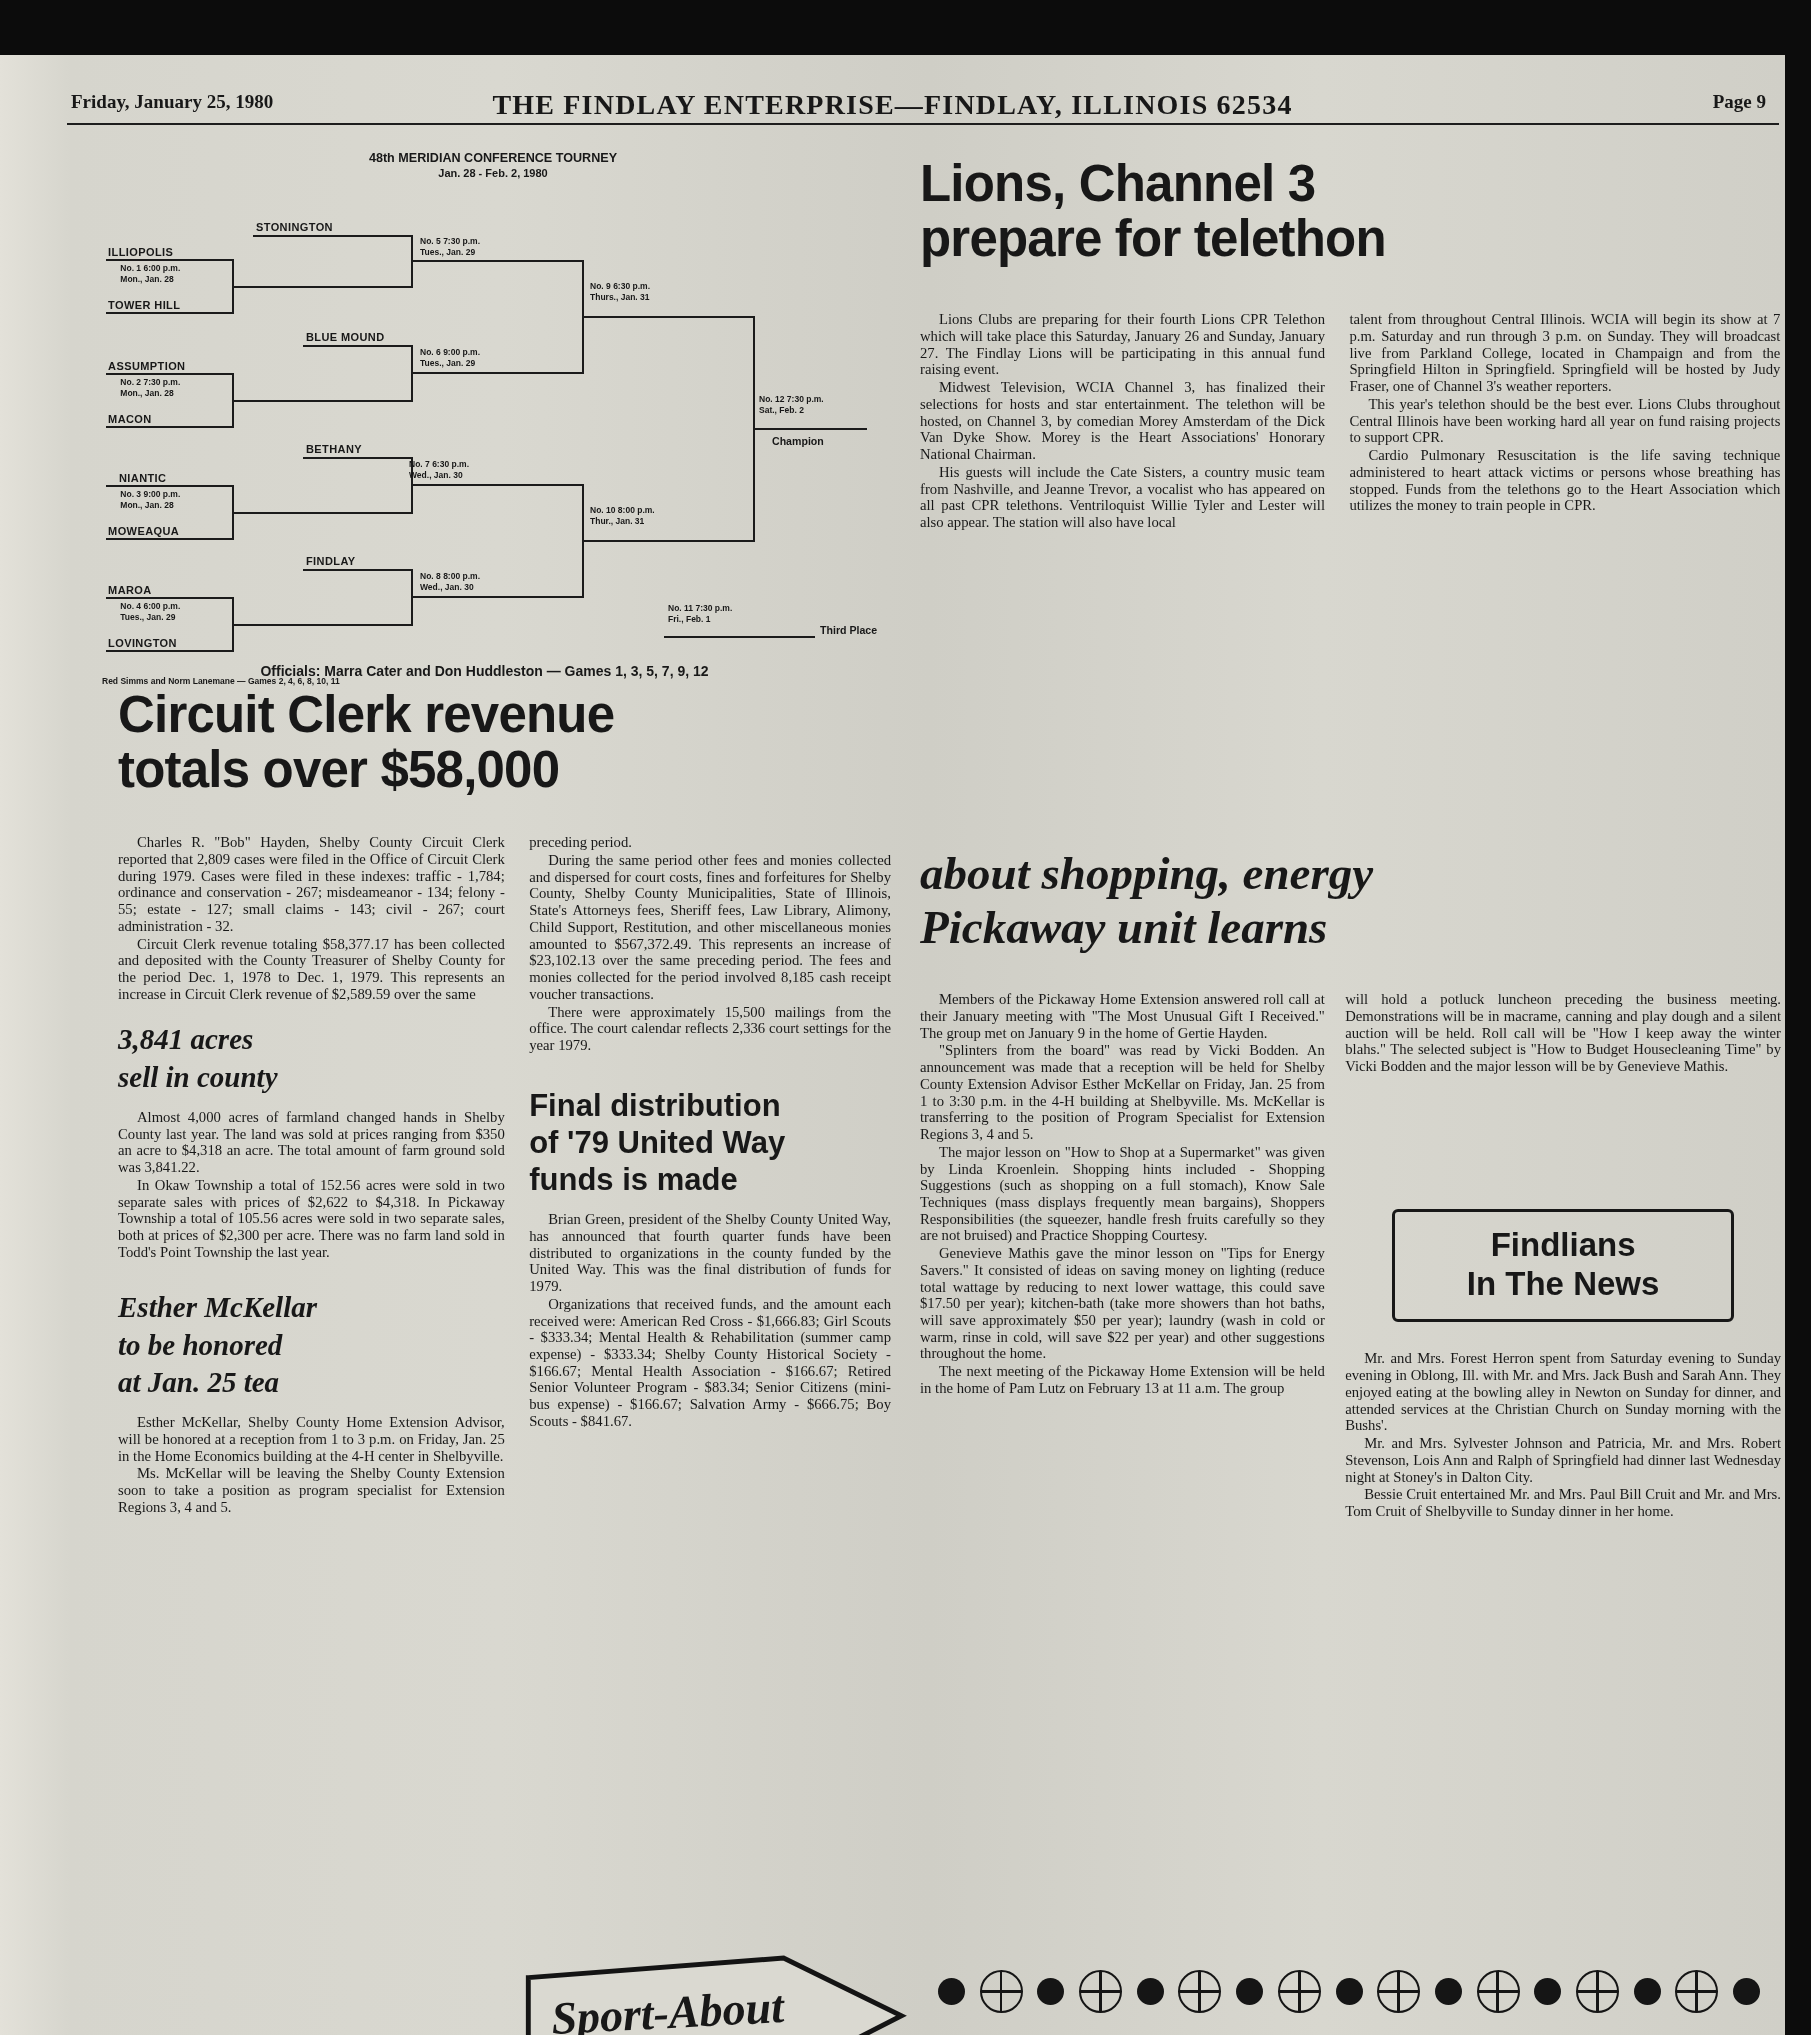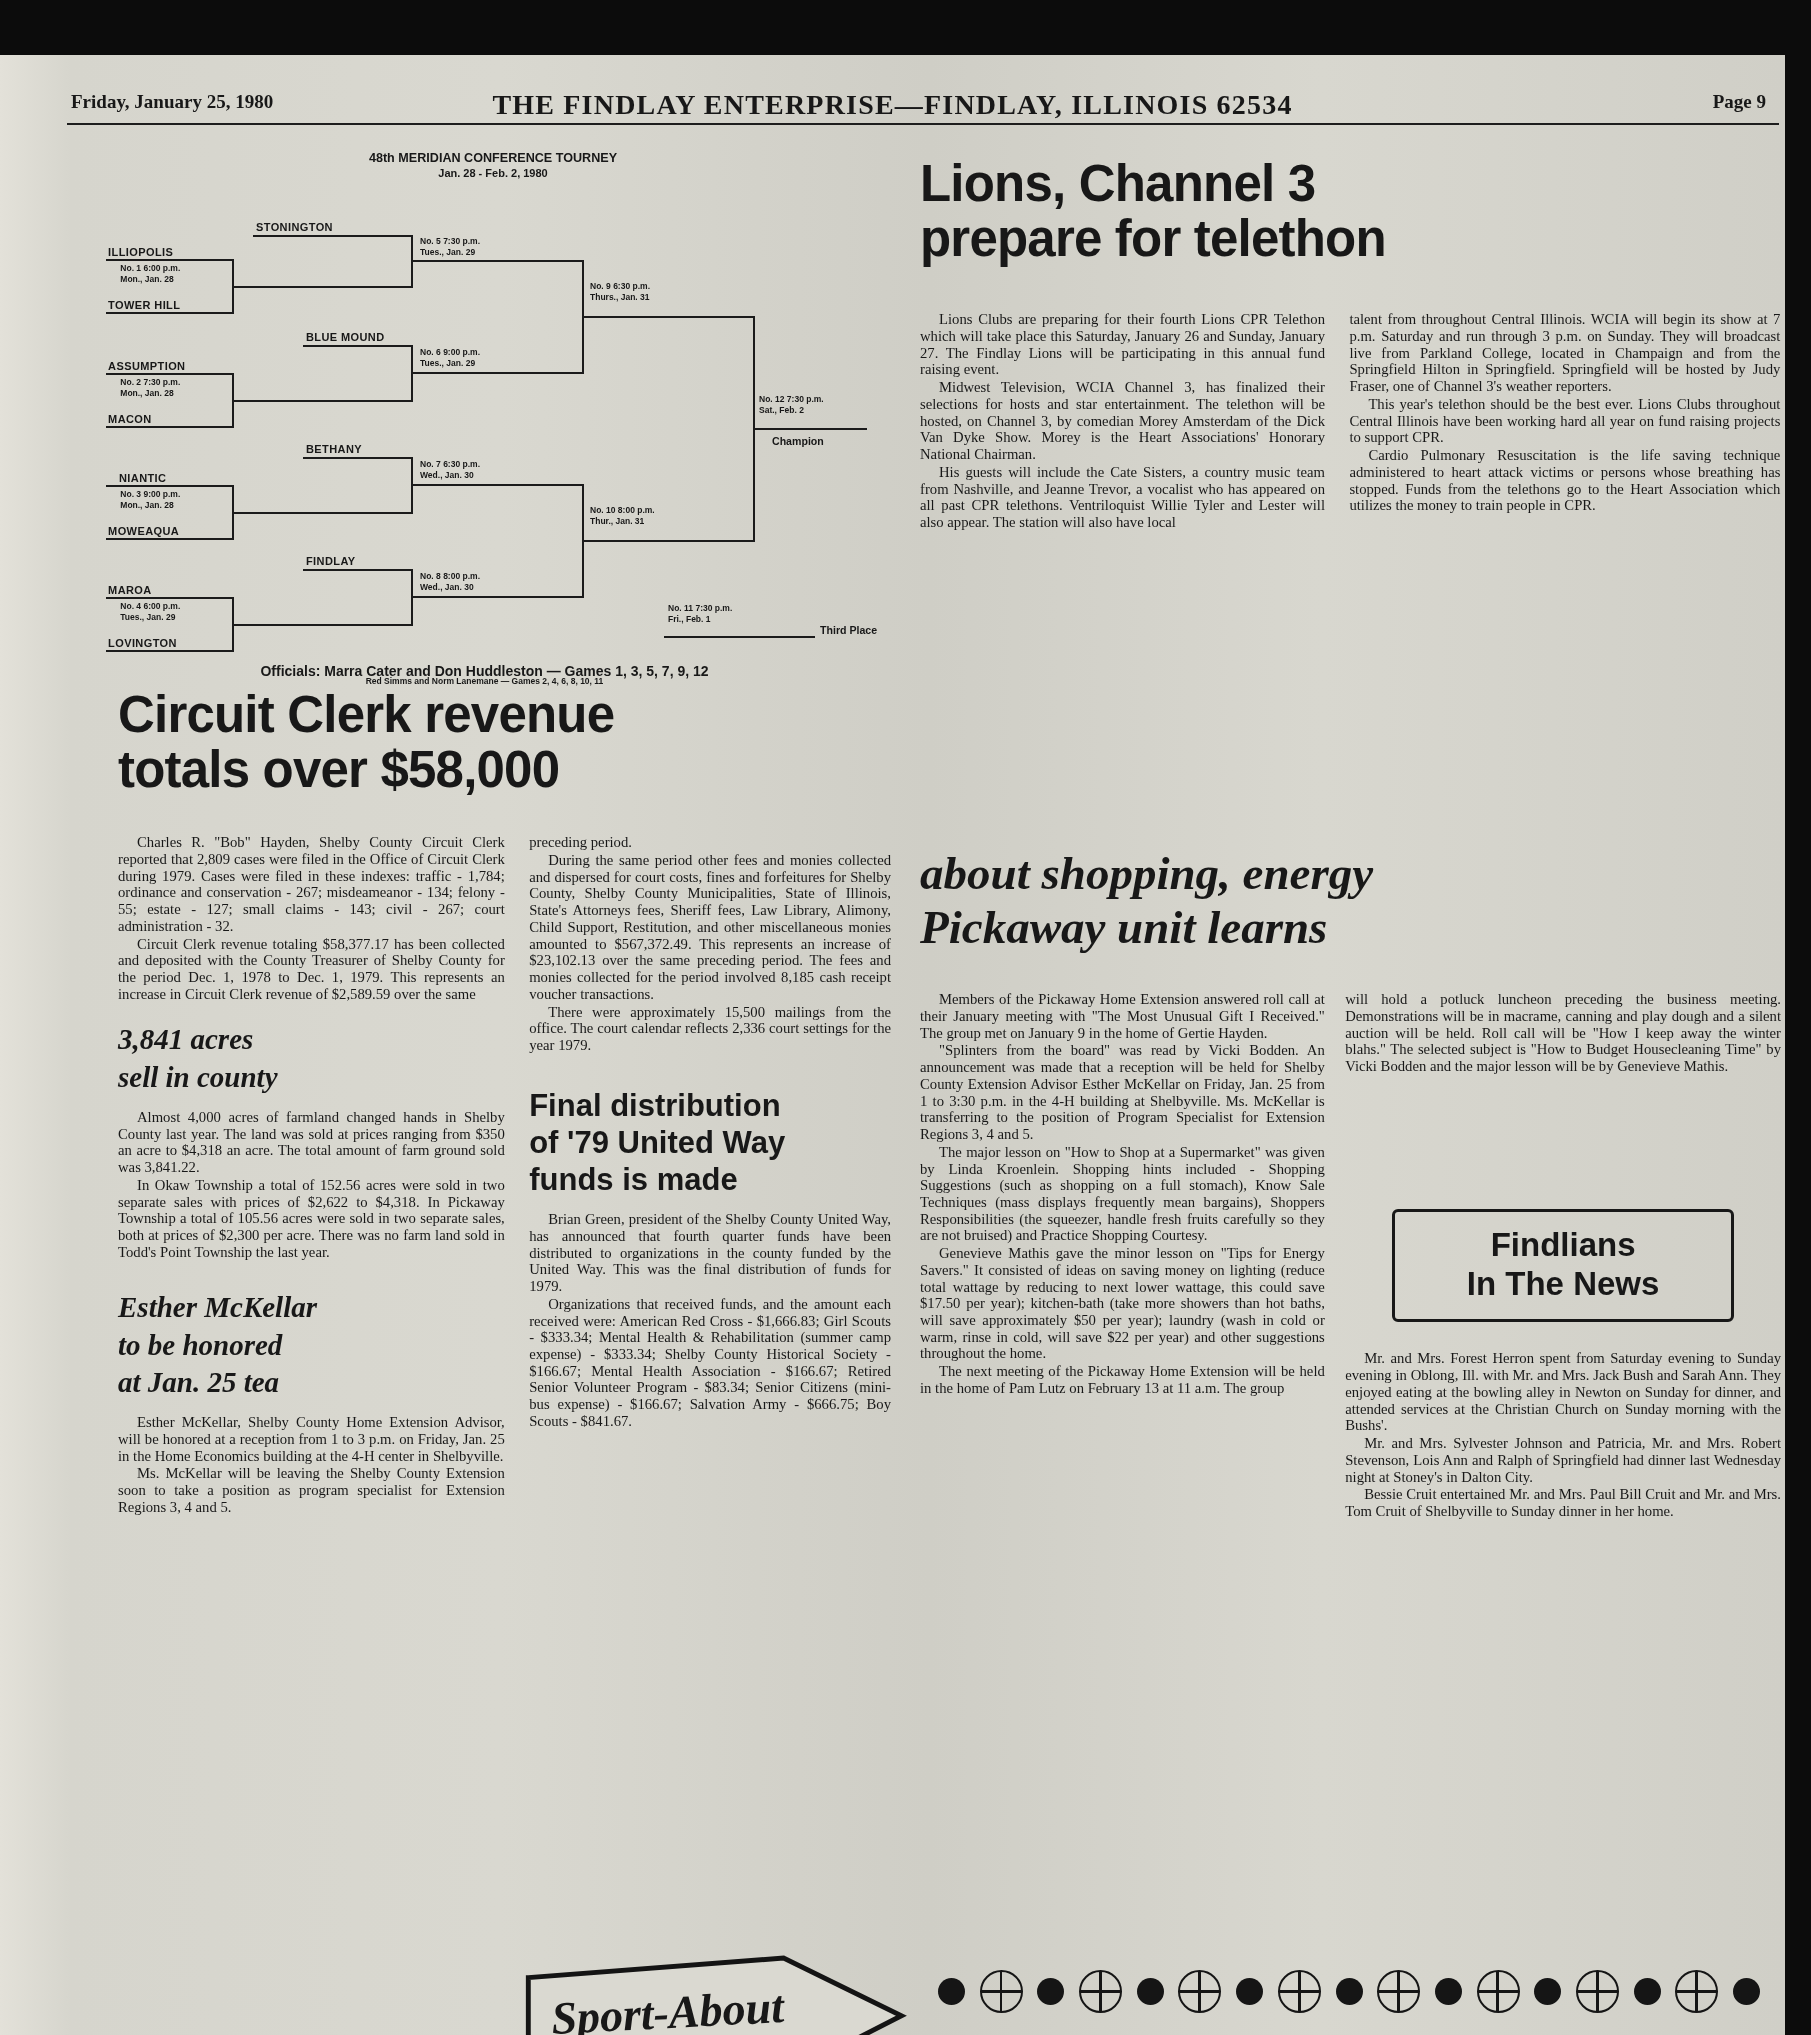--- a/index.html
+++ b/index.html
@@ -122,21 +122,21 @@
             <span>Tues., Jan. 29</span>
           </div>
         <div class="ginfo" style="left:318px;top:48px">
             <span>No. 5  7:30 p.m.</span>
             <span>Tues., Jan. 29</span>
           </div>
         <div class="ginfo" style="left:318px;top:159px">
             <span>No. 6  9:00 p.m.</span>
             <span>Tues., Jan. 29</span>
           </div>
-        <div class="ginfo" style="left:318px;top:271px">
+        <div class="ginfo" style="left:307px;top:271px">
             <span>No. 7  6:30 p.m.</span>
             <span>Wed., Jan. 30</span>
           </div>
         <div class="ginfo" style="left:318px;top:383px">
             <span>No. 8  8:00 p.m.</span>
             <span>Wed., Jan. 30</span>
           </div>
         <div class="ginfo" style="left:488px;top:93px">
             <span>No. 9  6:30 p.m.</span>
             <span>Thurs., Jan. 31</span>
@@ -151,21 +151,21 @@
           </div>
         <div class="ginfo" style="left:566px;top:415px">
             <span>No. 11  7:30 p.m.</span>
             <span>Fri., Feb. 1</span>
           </div>
 
         <div class="blabel" style="left:670px;top:247px">Champion</div>
         <div class="blabel" style="left:718px;top:436px">Third Place</div>
 
         <div class="abs sans" style="left:0;top:475px;width:765px;text-align:center;font-weight:bold;font-size:14px">Officials: Marra Cater and Don Huddleston — Games 1, 3, 5, 7, 9, 12</div>
-        <div class="abs sans" style="left:0;top:488px;width:765px;text-align:center;font-weight:bold;font-size:8.5px">Red Simms and Norm Lanemane — Games 2, 4, 6, 8, 10, 11</div>
+        <div class="abs sans" style="left:0;top:488px;width:765px;text-align:left;font-weight:bold;font-size:8.5px">Red Simms and Norm Lanemane — Games 2, 4, 6, 8, 10, 11</div>
       </div>
     </div>
 
     <div class="abs" style="left:920px;top:102px;width:861px">
       <div class="headline-sans">
         <div>Lions, Channel 3</div>
         <div>prepare for telethon</div>
       </div>
       <div style="display:flex;gap:24.4px;margin-top:45px">
         <div class="body-text" style="width:405px">

